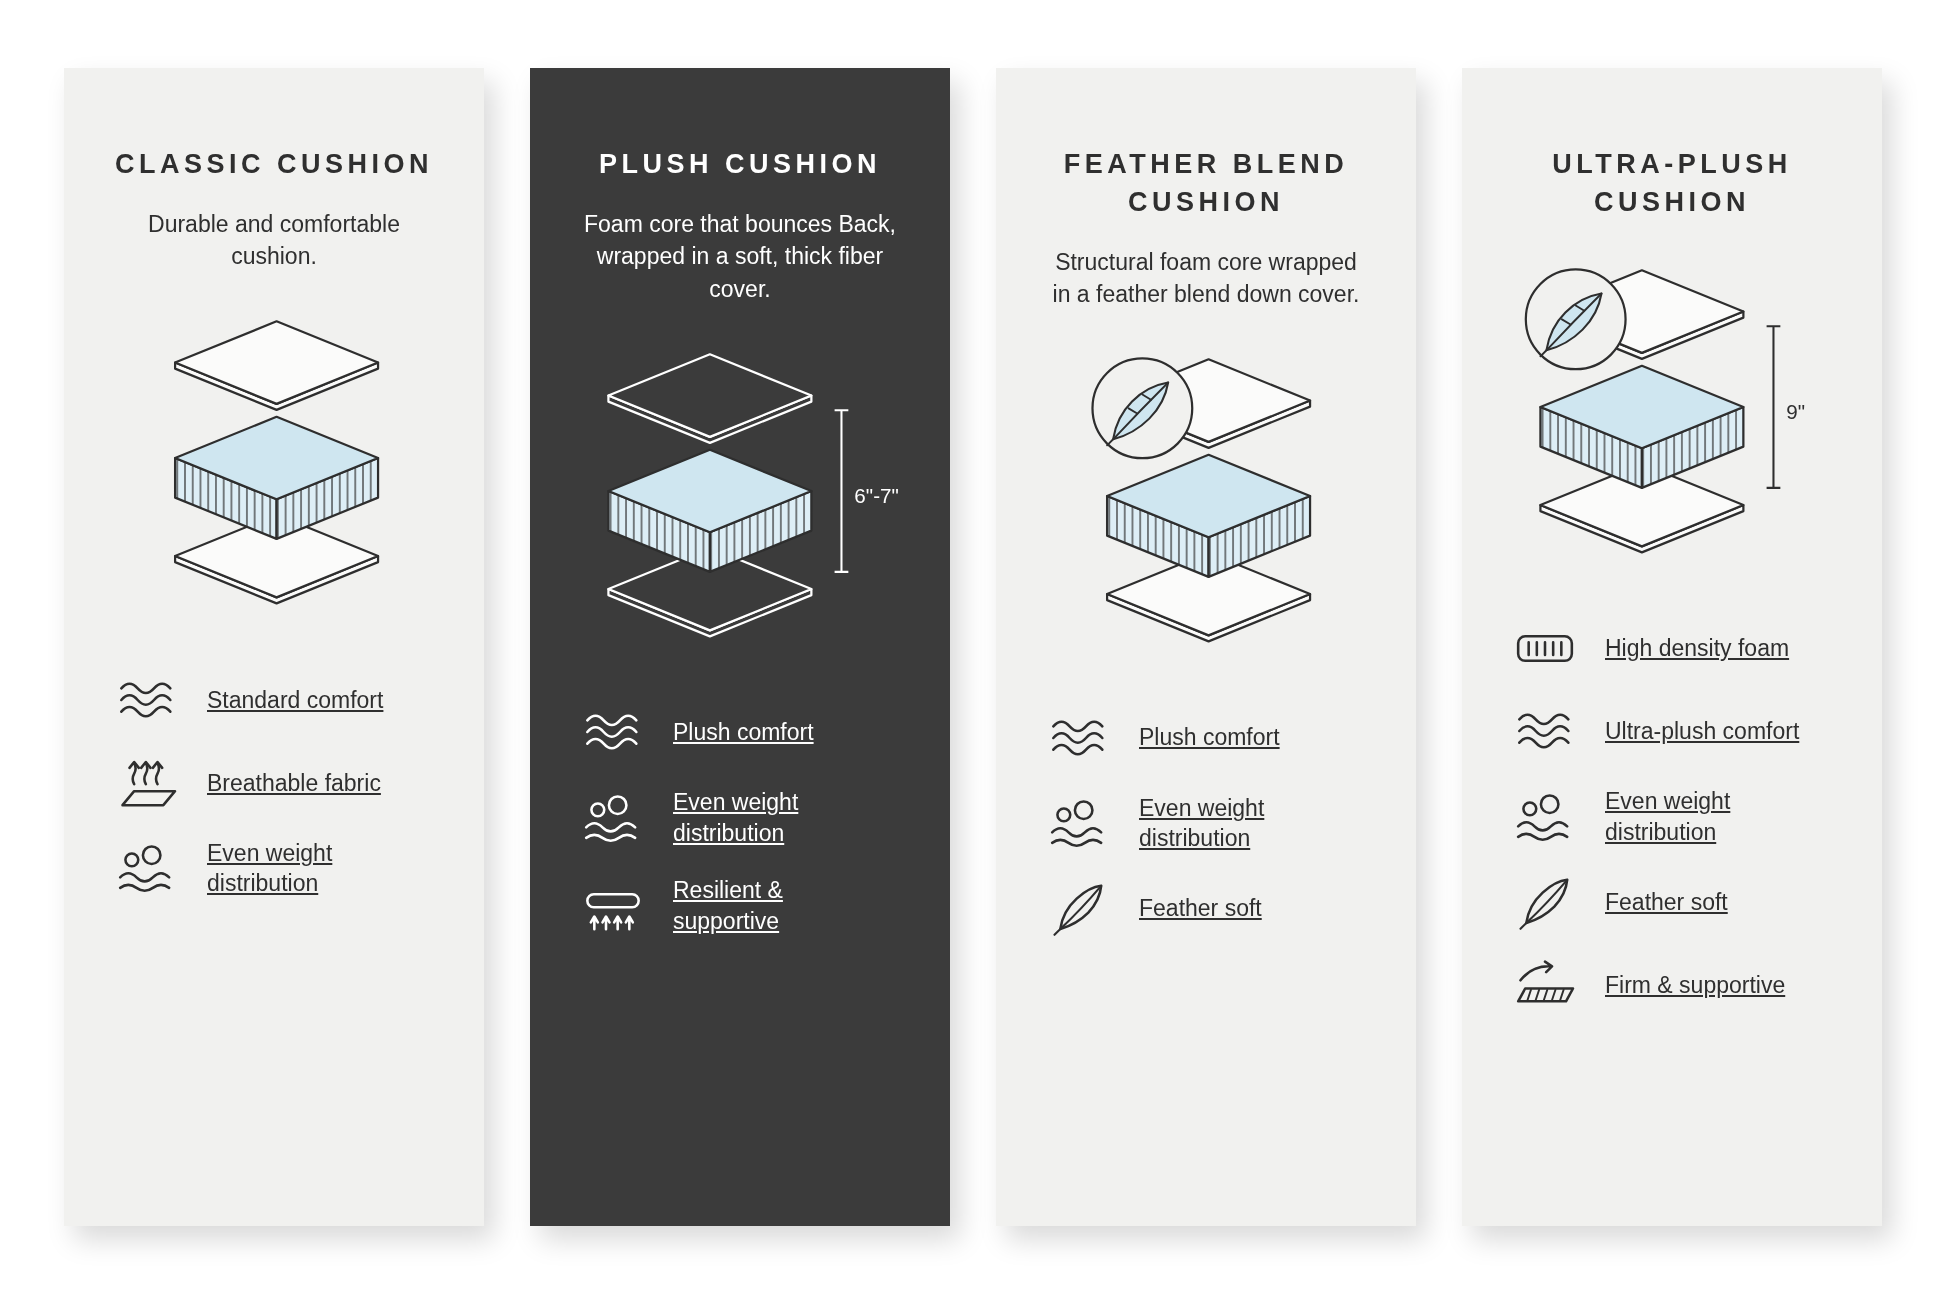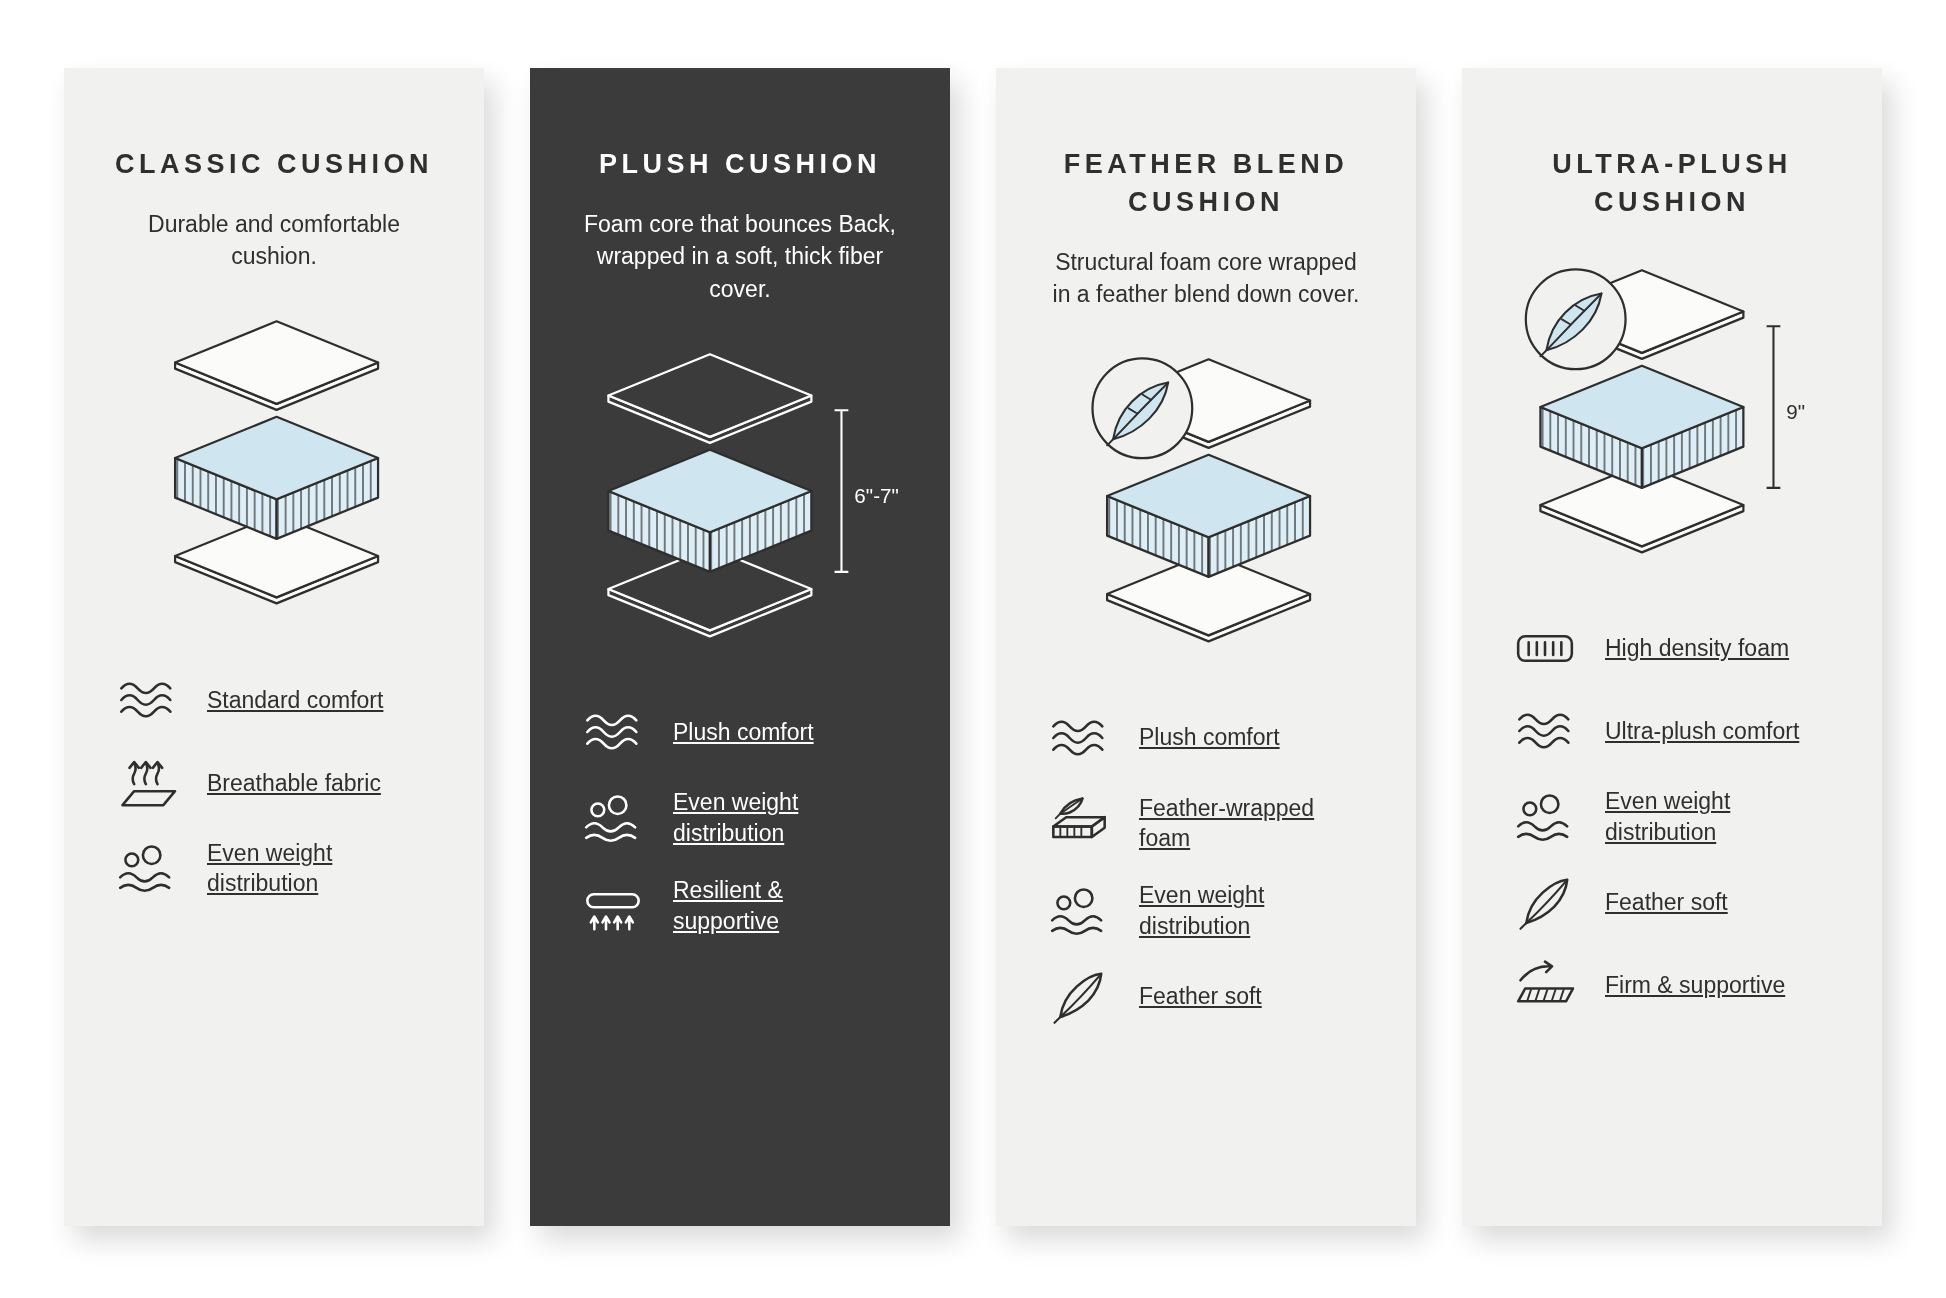--- a/index.html
+++ b/index.html
@@ -288,26 +288,20 @@
 
     <div class="features">
       <div class="feature">
         <svg class="f-svg">
             <use href="#i-waves"></use>
           </svg>
         <div class="f-label">Plush comfort</div>
       </div>
       <div class="feature">
         <svg class="f-svg">
-            <use href="#i-featherfoam"></use>
-          </svg>
-        <div class="f-label">Feather-wrapped foam</div>
-      </div>
-      <div class="feature">
-        <svg class="f-svg">
             <use href="#i-weight"></use>
           </svg>
         <div class="f-label">Even weight distribution</div>
       </div>
       <div class="feature">
         <svg class="f-svg">
             <use href="#i-feather"></use>
           </svg>
         <div class="f-label">Feather soft</div>
       </div>

